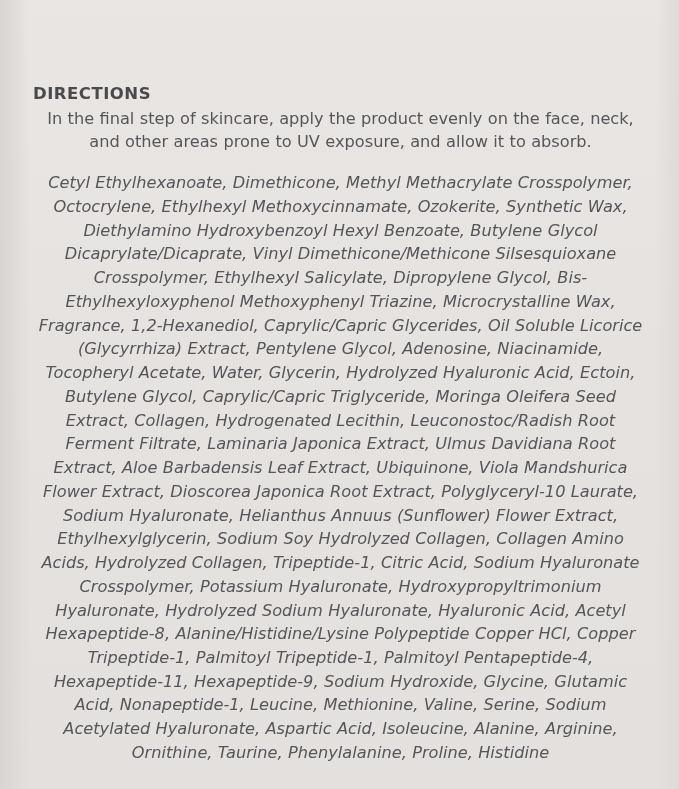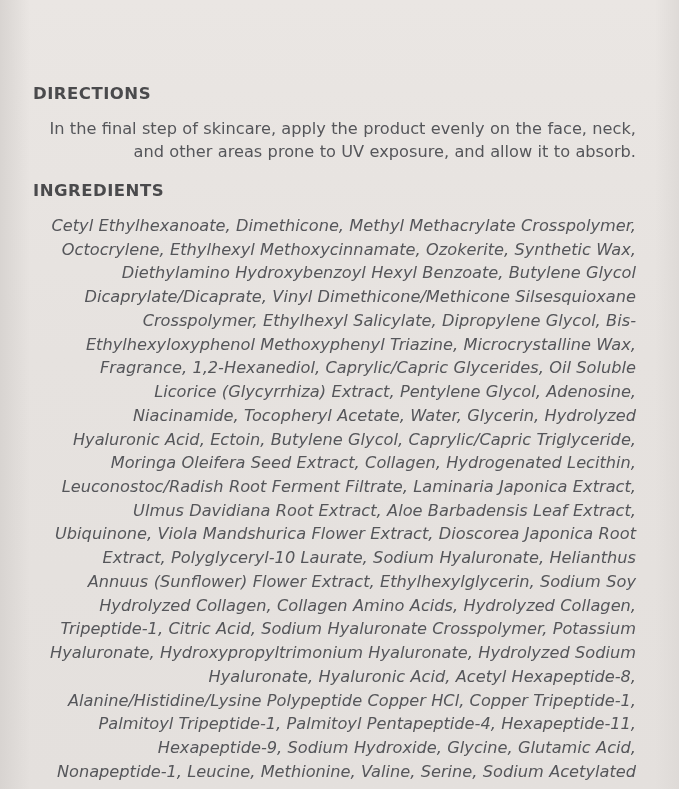--- a/index.html
+++ b/index.html
@@ -48,22 +48,22 @@
     font-weight: 700;
     letter-spacing: 0.5px;
     color: #4a4a4c;
     margin: 0 0 2px 0;
     line-height: 1.25;
   }
   .body-text {
     font-size: 16.2px;
     line-height: 1.44;
     color: #55565a;
-    margin: 12px;
-    text-align: right;
+    margin: 0;
+    text-align: center;
     word-spacing: 0.2px;
   }
   .directions-block {
     margin-bottom: 18px;
   }
   .ingredients-block .body-text {
     line-height: 1.465;
     font-style: italic;
   }
   .ingredients-heading {
@@ -75,18 +75,17 @@
 
 <div class="page">
   <div class="content">
 
     <div class="directions-block">
       <h2 class="section-heading">DIRECTIONS</h2>
       <p class="body-text">In the final step of skincare, apply the product evenly on the face, neck, and other areas prone to UV exposure, and allow it to absorb.</p>
     </div>
 
     <div class="ingredients-block">
-      <h2 class="section-heading ingredients-heading">INGREDIENTS</h2>
       <p class="body-text">Cetyl Ethylhexanoate, Dimethicone, Methyl Methacrylate Crosspolymer, Octocrylene, Ethylhexyl Methoxycinnamate, Ozokerite, Synthetic Wax, Diethylamino Hydroxybenzoyl Hexyl Benzoate, Butylene Glycol Dicaprylate/Dicaprate, Vinyl Dimethicone/Methicone Silsesquioxane Crosspolymer, Ethylhexyl Salicylate, Dipropylene Glycol, Bis-Ethylhexyloxyphenol Methoxyphenyl Triazine, Microcrystalline Wax, Fragrance, 1,2-Hexanediol, Caprylic/Capric Glycerides, Oil Soluble Licorice (Glycyrrhiza) Extract, Pentylene Glycol, Adenosine, Niacinamide, Tocopheryl Acetate, Water, Glycerin, Hydrolyzed Hyaluronic Acid, Ectoin, Butylene Glycol, Caprylic/Capric Triglyceride, Moringa Oleifera Seed Extract, Collagen, Hydrogenated Lecithin, Leuconostoc/Radish Root Ferment Filtrate, Laminaria Japonica Extract, Ulmus Davidiana Root Extract, Aloe Barbadensis Leaf Extract, Ubiquinone, Viola Mandshurica Flower Extract, Dioscorea Japonica Root Extract, Polyglyceryl-10 Laurate, Sodium Hyaluronate, Helianthus Annuus (Sunflower) Flower Extract, Ethylhexylglycerin, Sodium Soy Hydrolyzed Collagen, Collagen Amino Acids, Hydrolyzed Collagen, Tripeptide-1, Citric Acid, Sodium Hyaluronate Crosspolymer, Potassium Hyaluronate, Hydroxypropyltrimonium Hyaluronate, Hydrolyzed Sodium Hyaluronate, Hyaluronic Acid, Acetyl Hexapeptide-8, Alanine/Histidine/Lysine Polypeptide Copper HCl, Copper Tripeptide-1, Palmitoyl Tripeptide-1, Palmitoyl Pentapeptide-4, Hexapeptide-11, Hexapeptide-9, Sodium Hydroxide, Glycine, Glutamic Acid, Nonapeptide-1, Leucine, Methionine, Valine, Serine, Sodium Acetylated Hyaluronate, Aspartic Acid, Isoleucine, Alanine, Arginine, Ornithine, Taurine, Phenylalanine, Proline, Histidine</p>
     </div>
 
   </div>
 </div>
 
 </body></html>

